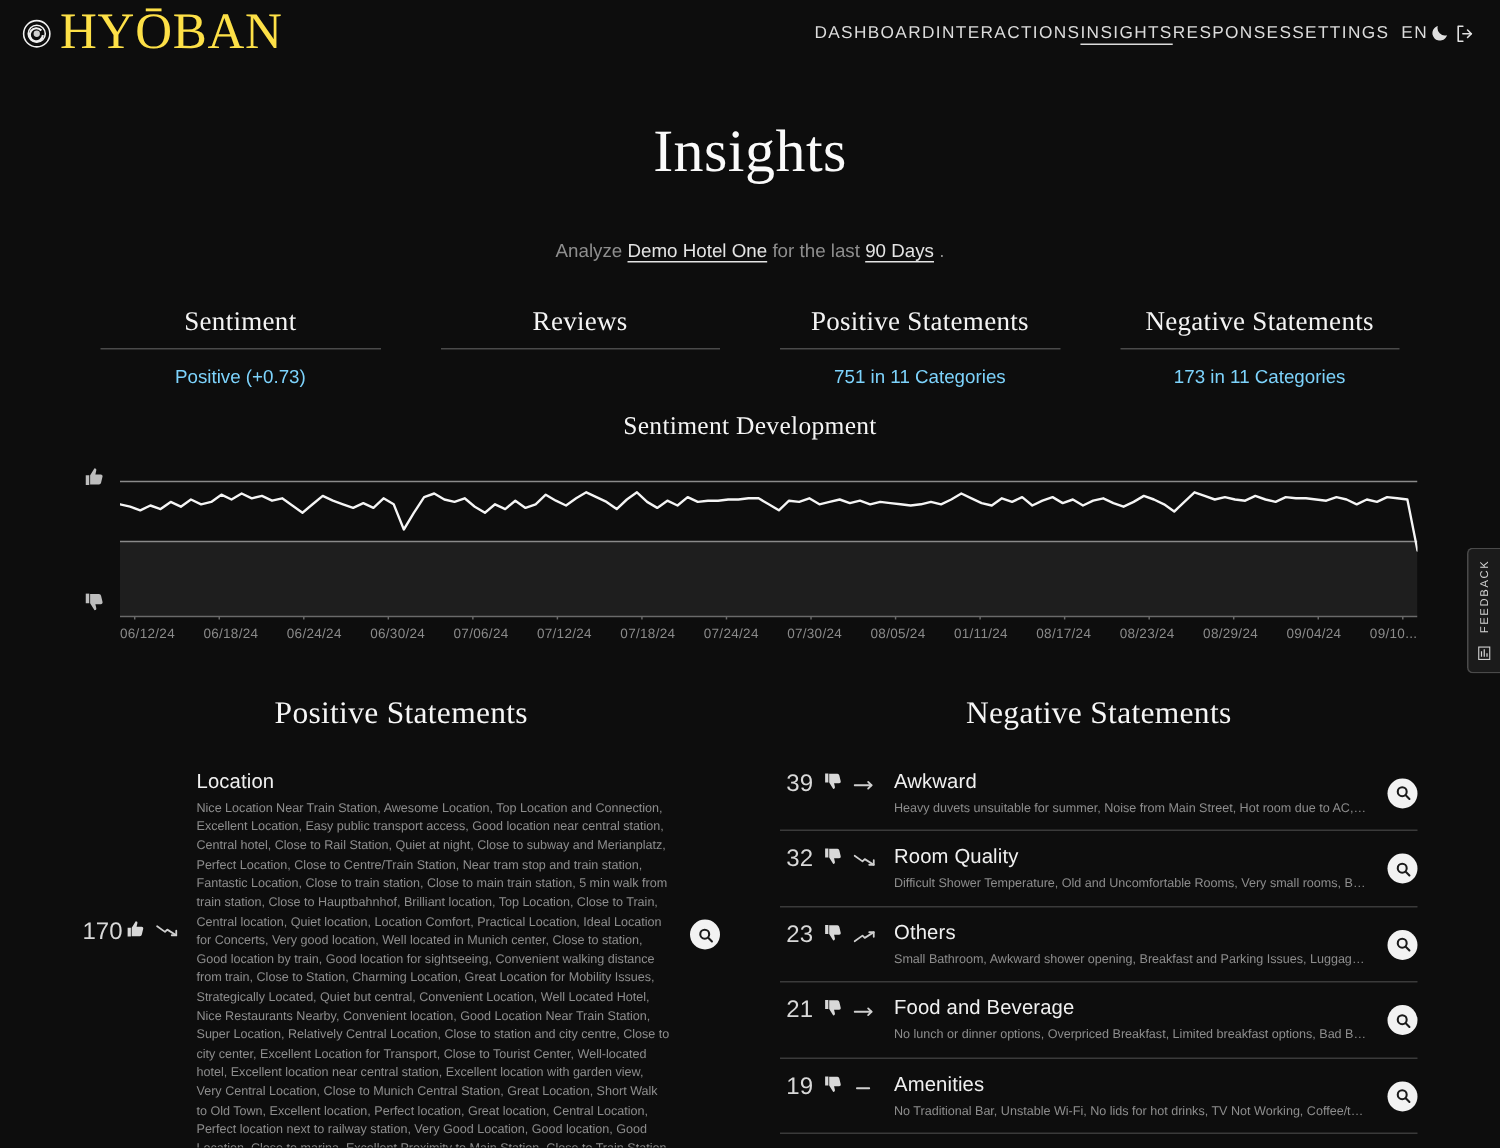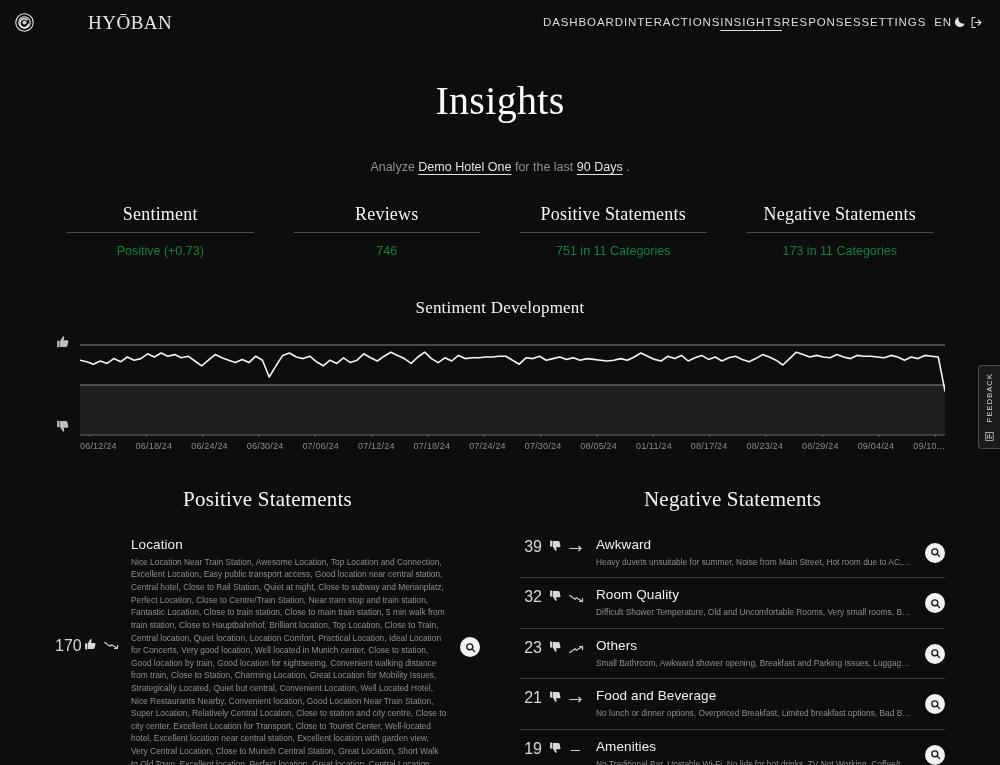--- a/index.html
+++ b/index.html
@@ -14,21 +14,21 @@
 
   
   .topnav {
     height: 44px; display: flex; align-items: center;
     padding: 0 16px 0 14px;
   }
   .brand { display: flex; align-items: center; gap: 5px; }
   .brand-mark { width: 21px; height: 21px; display: block; }
   .brand-text {
     font-family: "Liberation Serif", serif;
-    font-size: 19px; letter-spacing: .5px; color: #e5e5e5; line-height: 1; margin-left: 48px;
+    font-size: 34px; letter-spacing: .5px; color: #fde047; line-height: 1;
   }
   .nav-links { margin-left: auto; display: flex; align-items: center; }
   .nav-link {
     font-size: 11.5px; letter-spacing: .9px; color: #dcdcdc;
     text-decoration: none; cursor: pointer; white-space: nowrap;
     font-family: "Liberation Sans", sans-serif;
   }
   .nav-link.active { text-decoration: underline; text-underline-offset: 4px; }
   .nav-lang { font-size: 11.5px; letter-spacing: .9px; color: #dcdcdc; margin-left: 8px; cursor:pointer;}
   .icon-btn { width: 16px; height: 16px; display: flex; align-items: center; justify-content: center; cursor: pointer; }
@@ -49,24 +49,24 @@
   .stats {
     display: flex; margin: 30px 55px 0 55px; gap: 16px;
   }
   .stat { flex: 1; text-align: center; }
   .stat-label {
     font-family: "Liberation Serif", serif;
     font-size: 18px; color: #f4f4f4; padding-bottom: 7px;
     display: inline-block; letter-spacing: .2px;
   }
   .stat-rule { height: 1px; background: #4a4a4a; margin: 0 12px; }
-  .stat-value { font-size: 12.5px; color: #15803d; margin-top: 11px; }
-
-  
-  .chart-block { margin-top: 40px; }
+  .stat-value { font-size: 12.5px; color: #7dd3fc; margin-top: 11px; }
+
+  
+  .chart-block { margin-top: 16px; }
   .chart-title {
     text-align: center; font-family: "Liberation Serif", serif;
     font-size: 17px; color: #f4f4f4; letter-spacing: .2px;
   }
   .chart-wrap { position: relative; margin: 17px 55px 0 55px; height: 122px; }
   .thumb-axis { position: absolute; left: -1px; top: 0; height: 102px; width: 22px; }
   .thumb-axis .tu { position: absolute; top: 0; left: 2px; }
   .thumb-axis .td { position: absolute; bottom: 0; left: 2px; }
   .plot { position: absolute; left: 25px; right: 0; top: 0; height: 102px; }
   .xlabels {
@@ -180,21 +180,20 @@
 
   <div class="stats">
     <div class="stat">
       <div class="stat-label">Sentiment</div>
       <div class="stat-rule"></div>
       <div class="stat-value">Positive (+0.73)</div>
     </div>
     <div class="stat">
       <div class="stat-label">Reviews</div>
       <div class="stat-rule"></div>
-      <div class="stat-value">746</div>
     </div>
     <div class="stat">
       <div class="stat-label">Positive Statements</div>
       <div class="stat-rule"></div>
       <div class="stat-value">751 in 11 Categories</div>
     </div>
     <div class="stat">
       <div class="stat-label">Negative Statements</div>
       <div class="stat-rule"></div>
       <div class="stat-value">173 in 11 Categories</div>

